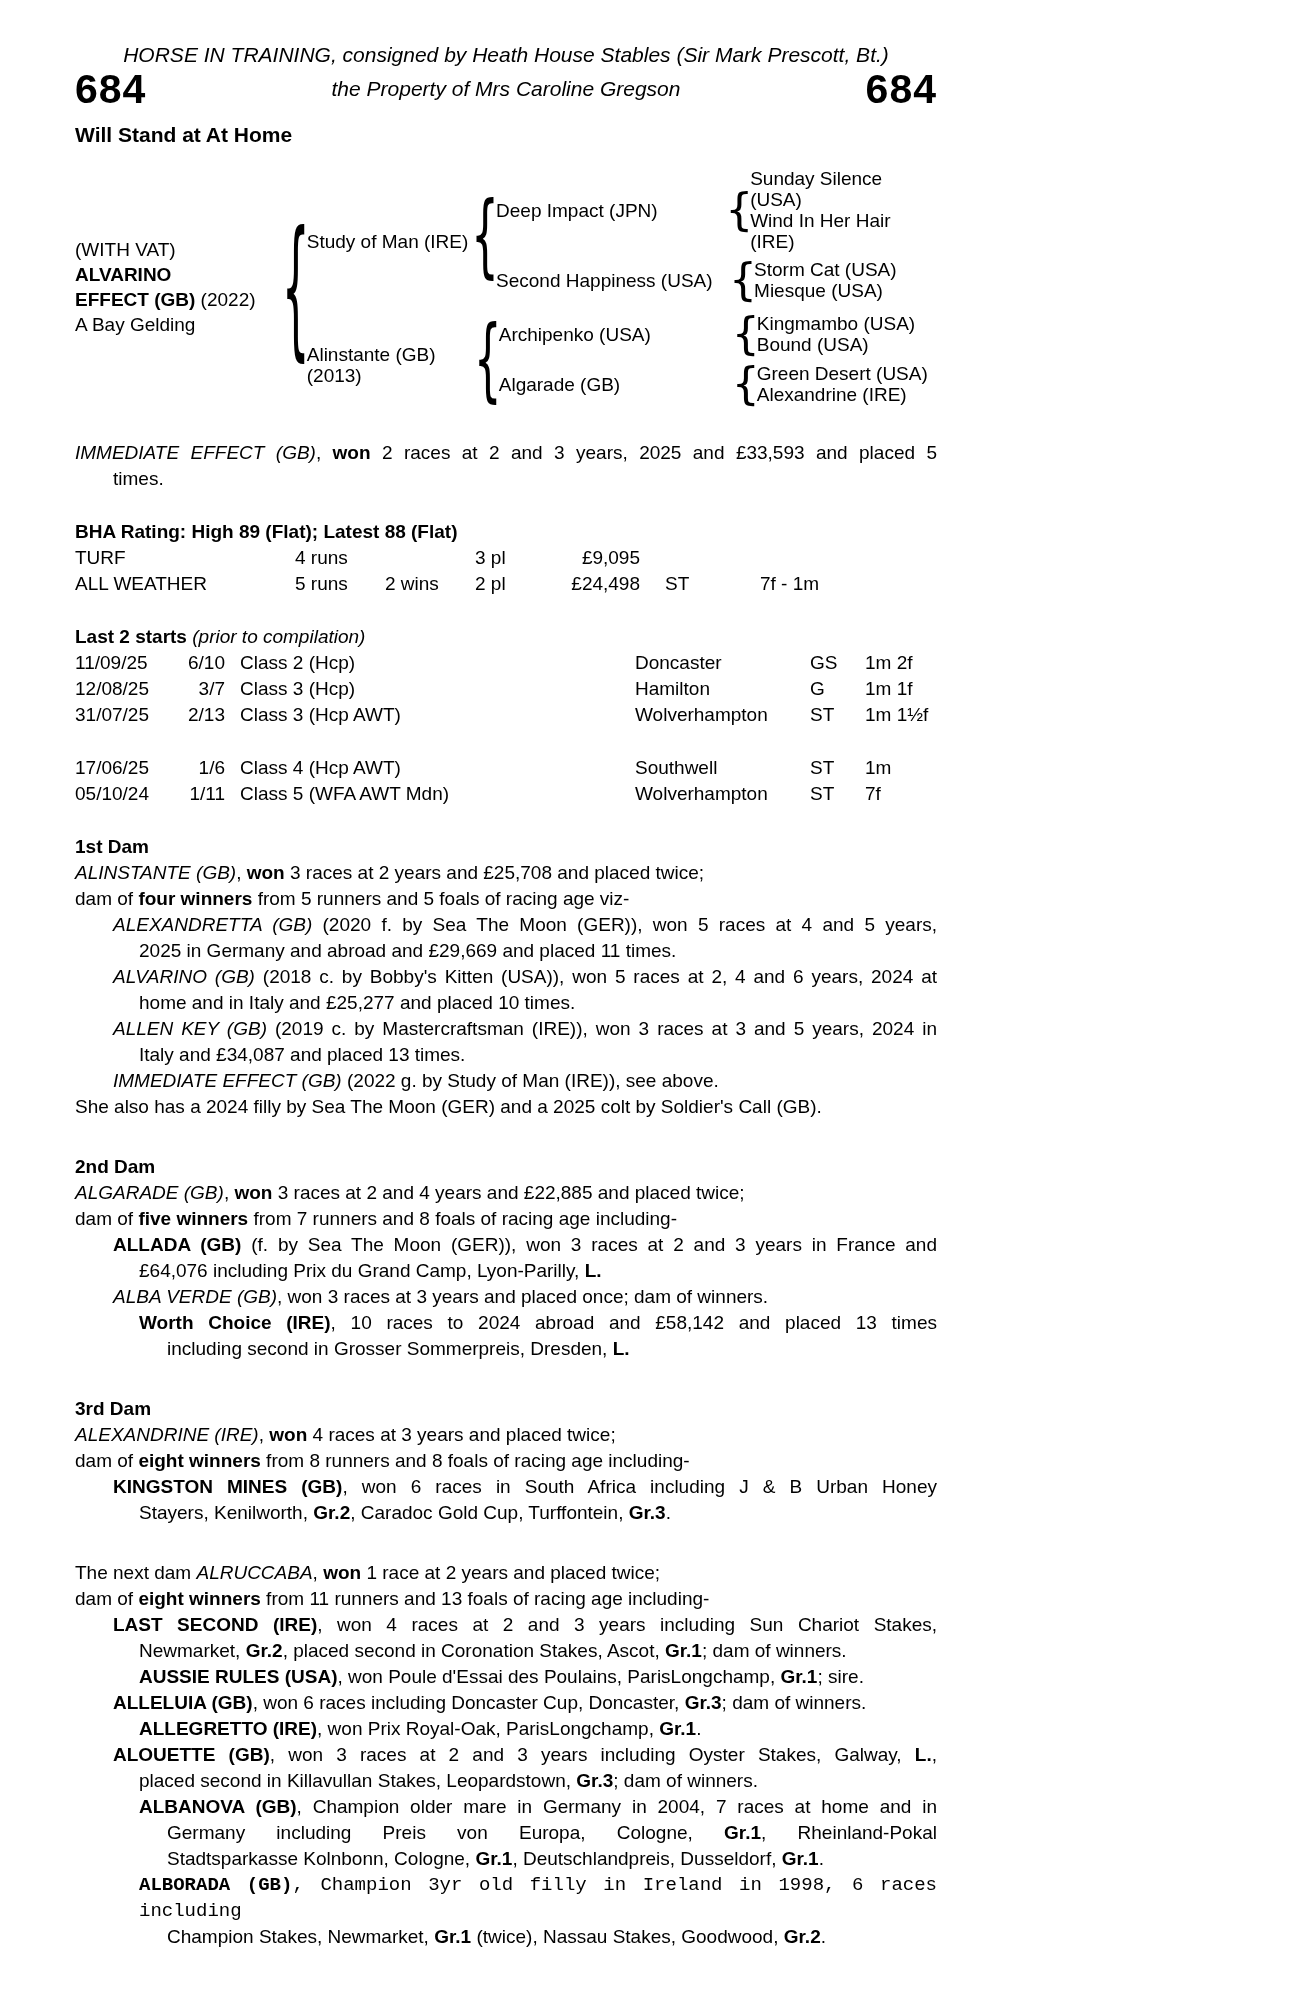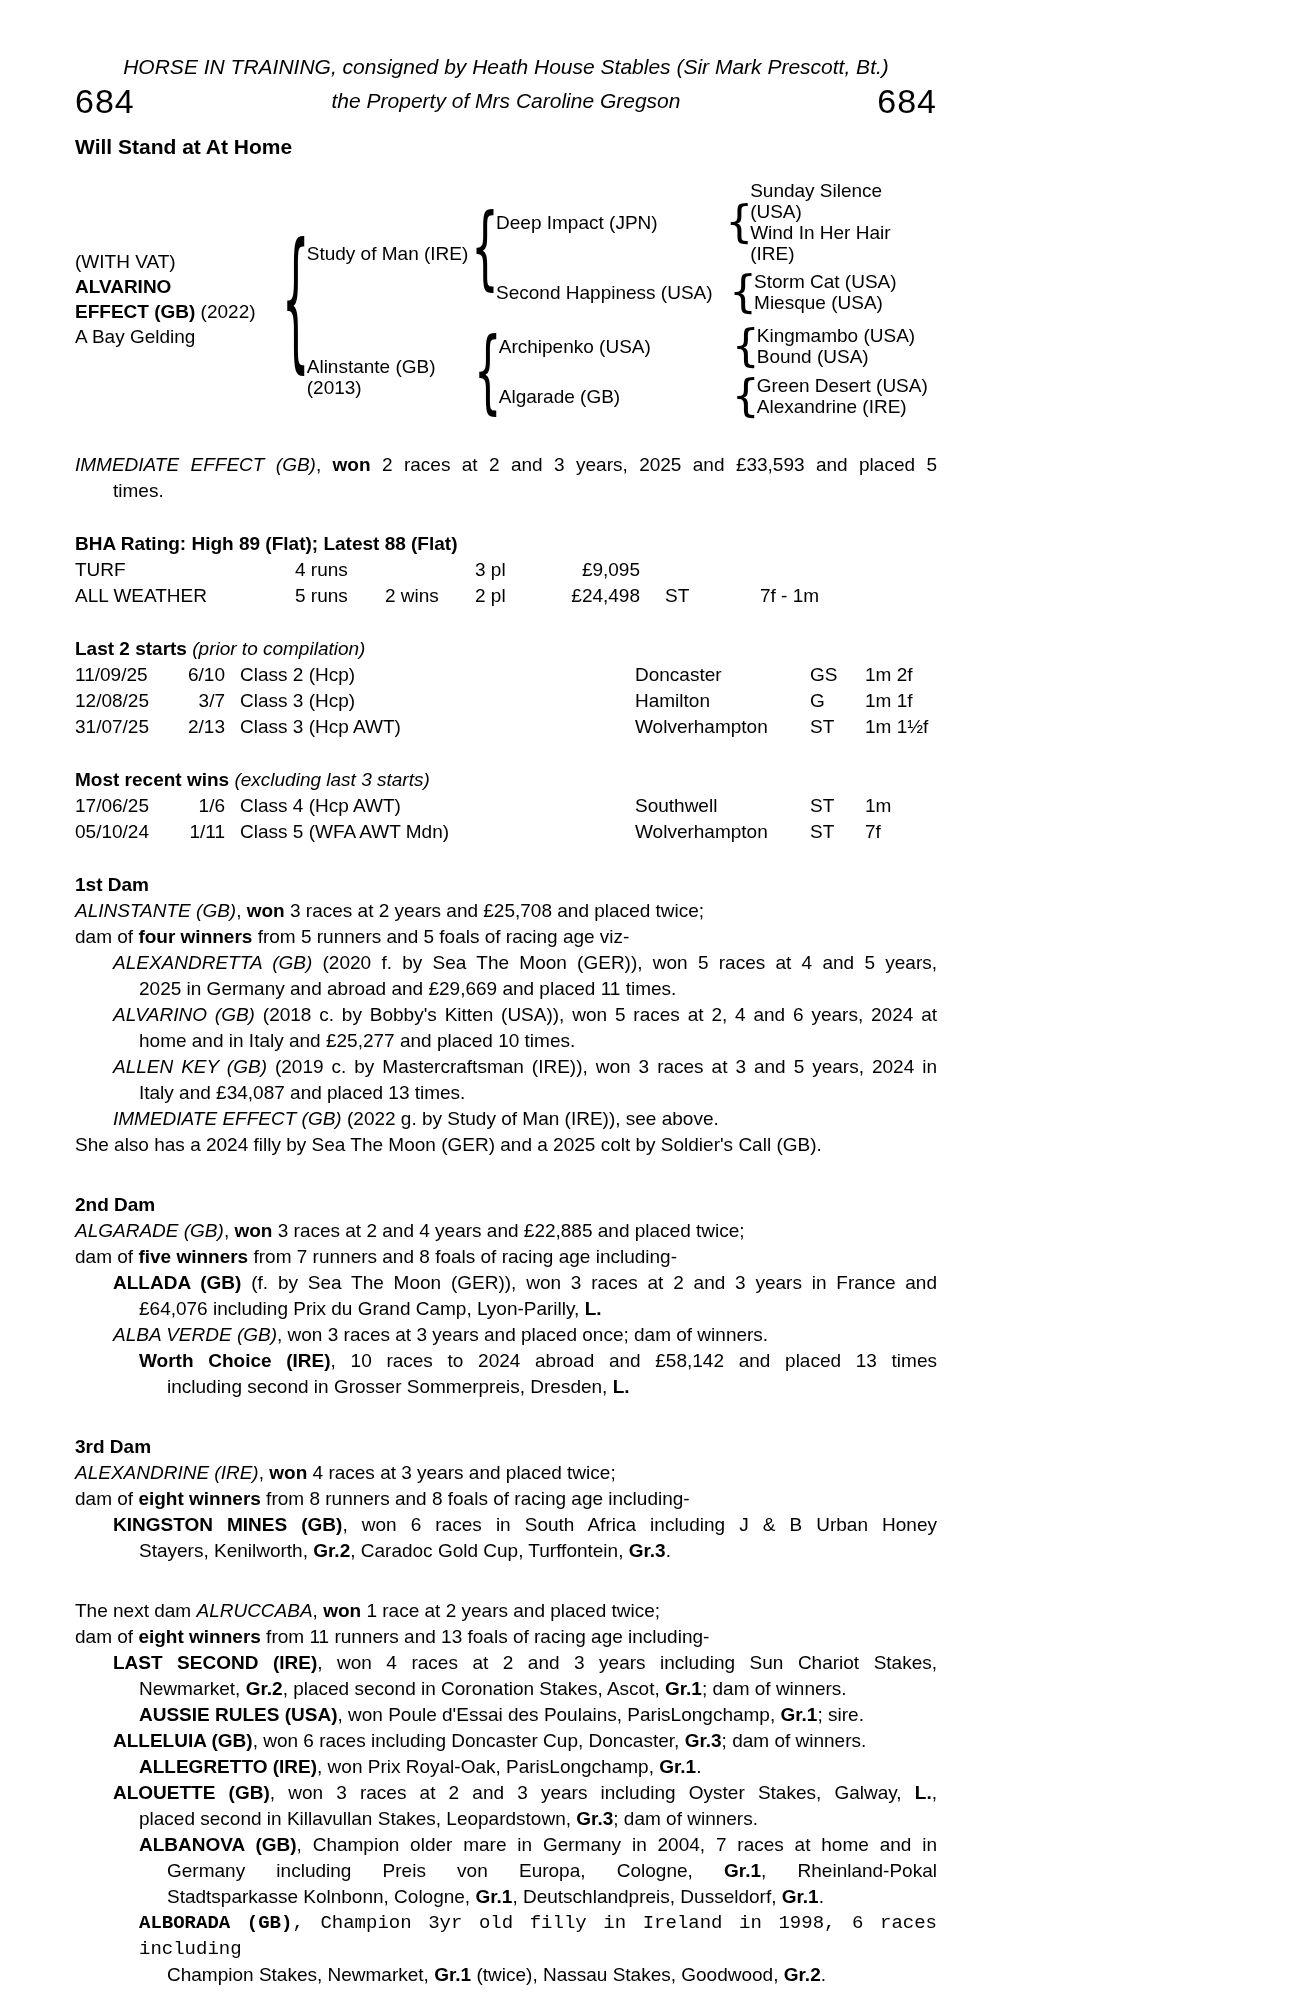--- a/index.html
+++ b/index.html
@@ -1,23 +1,23 @@
 <!DOCTYPE html>
 <html><head>
 <meta charset="utf-8">
 <style>
   html,body{margin:0;padding:0;background:#ffffff;}
   .page{position:relative;width:1315px;height:2000px;background:#fff;color:#000;
         font-family:"Liberation Sans",sans-serif;font-size:19px;line-height:26px;overflow:hidden;}
-  .content{position:absolute;left:75px;top:54px;width:862px;}
+  .content{position:absolute;left:75px;top:42px;width:862px;}
   .b{font-weight:700;}
   .i{font-style:italic;}
   .consignor{text-align:center;font-style:italic;font-size:21px;}
   .lotrow{display:grid;grid-template-columns:130px 1fr 130px;align-items:center;margin-top:2px;}
-  .lot{font-size:34px;font-weight:400;line-height:38px;letter-spacing:1px;}
+  .lot{font-size:41px;font-weight:700;line-height:38px;letter-spacing:1px;}
   .lot-r{text-align:right;}
   .property{text-align:center;font-style:italic;font-size:21px;}
   .stand{font-weight:700;font-size:21px;margin-top:14px;}
   
   .ped{display:flex;align-items:center;margin-top:20px;line-height:21px;}
   .ped-subject{width:213px;line-height:25px;}
   .node{display:flex;align-items:center;}
   .gen1{display:flex;flex-direction:column;gap:10px;}
   .gen2{display:flex;flex-direction:column;gap:6px;}
   .gen3{display:flex;flex-direction:column;justify-content:center;}
@@ -185,21 +185,20 @@
         <span class="pos">2/13</span>
           <span></span>
         <span>Class 3 (Hcp AWT)</span>
         <span>Wolverhampton</span>
         <span>ST</span>
         <span>1m 1½f</span>
       </div>
     </div>
 
     <div class="sec races">
-      <div><span class="b">Most recent wins </span><span class="hnote">(excluding last 3 starts)</span></div>
       <div class="trow">
         <span>17/06/25</span>
         <span class="pos">1/6</span>
           <span></span>
         <span>Class 4 (Hcp AWT)</span>
         <span>Southwell</span>
         <span>ST</span>
         <span>1m</span>
       </div>
       <div class="trow">

